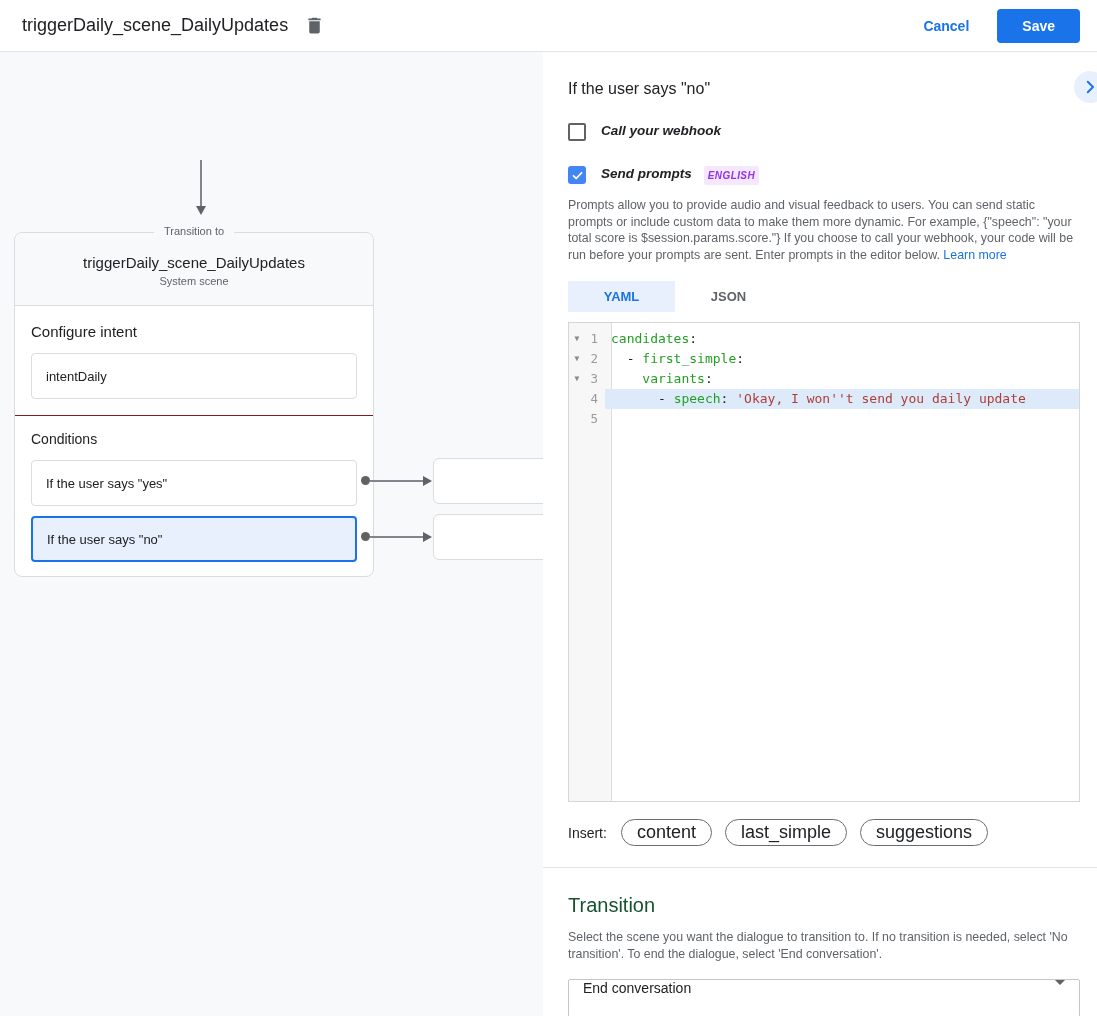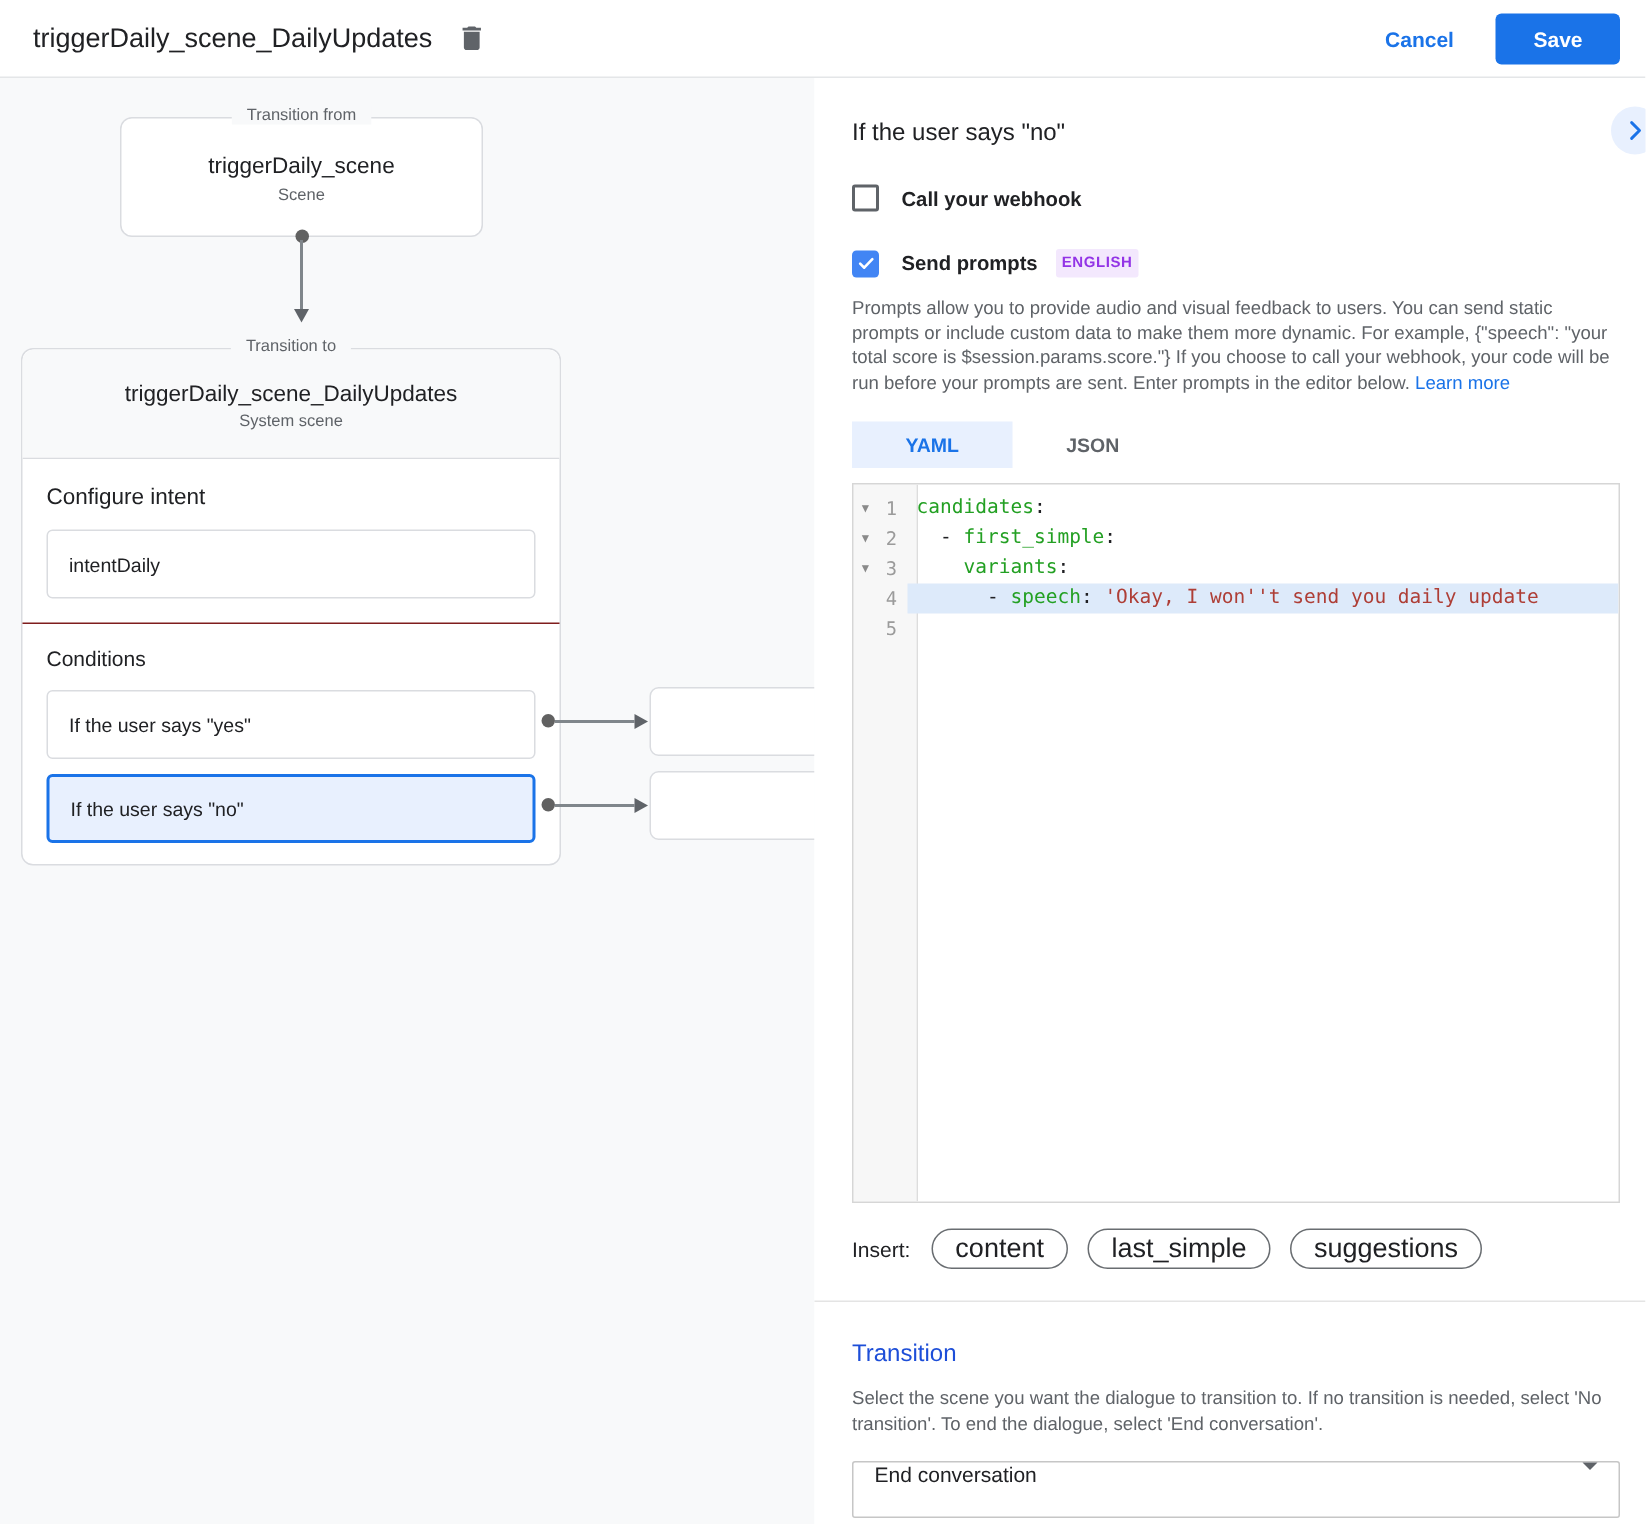--- a/index.html
+++ b/index.html
@@ -56,21 +56,21 @@
   .cond.selected { border:2px solid #1a73e8; background:#e8f0fe; margin-top:10px; }
   .target-box { position:absolute; width:140px; height:46px; background:#fff;
     border:1px solid #dadce0; border-radius:6px; }
 
   
   .panel-inner { padding:0 17px 0 25px; }
   .panel-title { padding-top:28px; font-size:16px; color:#202124; }
   .chev-btn { position:absolute; top:19px; right:-9px; width:32px; height:32px;
     border-radius:50%; background:#e8f0fe; border:none; cursor:pointer;
     display:flex; align-items:center; justify-content:center; }
-  .cbx-row { display:flex; align-items:center; margin-top:25px; cursor:pointer; }
+  .cbx-row { display:flex; align-items:flex-start; margin-top:25px; cursor:pointer;font-style:italic; }
   .cbx { width:18px; height:18px; border:2px solid #5f6368; border-radius:2px;
     flex:none; background:#fff; }
   .cbx.checked { border:none; background:#4285f4; border-radius:3px;
     display:flex; align-items:center; justify-content:center; }
   .cbx-label { margin-left:15px; font-size:13.5px; font-weight:bold; color:#202124; }
   .badge { margin-left:12px; background:#f3e8fd; color:#9334e6; font-size:10px;
     font-weight:bold; letter-spacing:0.4px; padding:4px 4px; border-radius:2px; }
   .desc { margin-top:12px; font-size:12.4px; line-height:16.5px; color:#5f6368; }
   .link { color:#1a73e8; text-decoration:none; cursor:pointer; }
 
@@ -96,21 +96,21 @@
   .tok-string { color:#ae3e36; }
 
   .insert-row { display:flex; align-items:center; margin-top:17px; }
   .insert-label { font-size:14px; color:#202124; margin-right:14px; }
   .chip { height:27px; border:1px solid #696d71; border-radius:14px; background:#fff;
     padding:0 15px; font-size:18px; color:#202124; margin-right:13px; cursor:pointer;
     font-family:inherit; }
 
   .section-divider { height:1px; background:#e4e4e4; margin-top:21px; }
   .transition-sec { padding:26px 17px 0 25px; }
-  .transition-h { font-size:16px; color:#1d4ed8; }
+  .transition-h { font-size:20px; color:#14532d; }
   .dropdown { margin-top:17px; height:38px; border:1px solid #c6c6c6; border-radius:2px;
     display:flex; align-items:flex-start; padding:0 14px; cursor:pointer; background:#fff; }
   .dropdown .val { flex:1; font-size:14px; color:#202124; }
   .caret { width:0; height:0; border-left:5px solid transparent;
     border-right:5px solid transparent; border-top:5px solid #5f6368; }
 </style>
 </head>
 <body>
 
 <div class="topbar">
@@ -124,26 +124,20 @@
   </button>
   <div class="spacer"></div>
   <button class="btn-text">Cancel</button>
   <button class="btn-primary">Save</button>
 </div>
 
 <div class="main">
 
   <div class="canvas">
 
-    <div class="node from-box">
-      <div class="legend">Transition from</div>
-      <div class="node-title">triggerDaily_scene</div>
-      <div class="node-sub">Scene</div>
-      <div class="dot" style="left:116px; bottom:-5px;"></div>
-    </div>
 
     <div class="vline" style="left:200px; top:108px; height:46px;"></div>
     <div class="arrow-down" style="left:196px; top:154px;"></div>
 
     <div class="node to-card">
       <div class="legend">Transition to</div>
       <div class="card-header">
         <div class="node-title">triggerDaily_scene_DailyUpdates</div>
         <div class="node-sub">System scene</div>
       </div>

